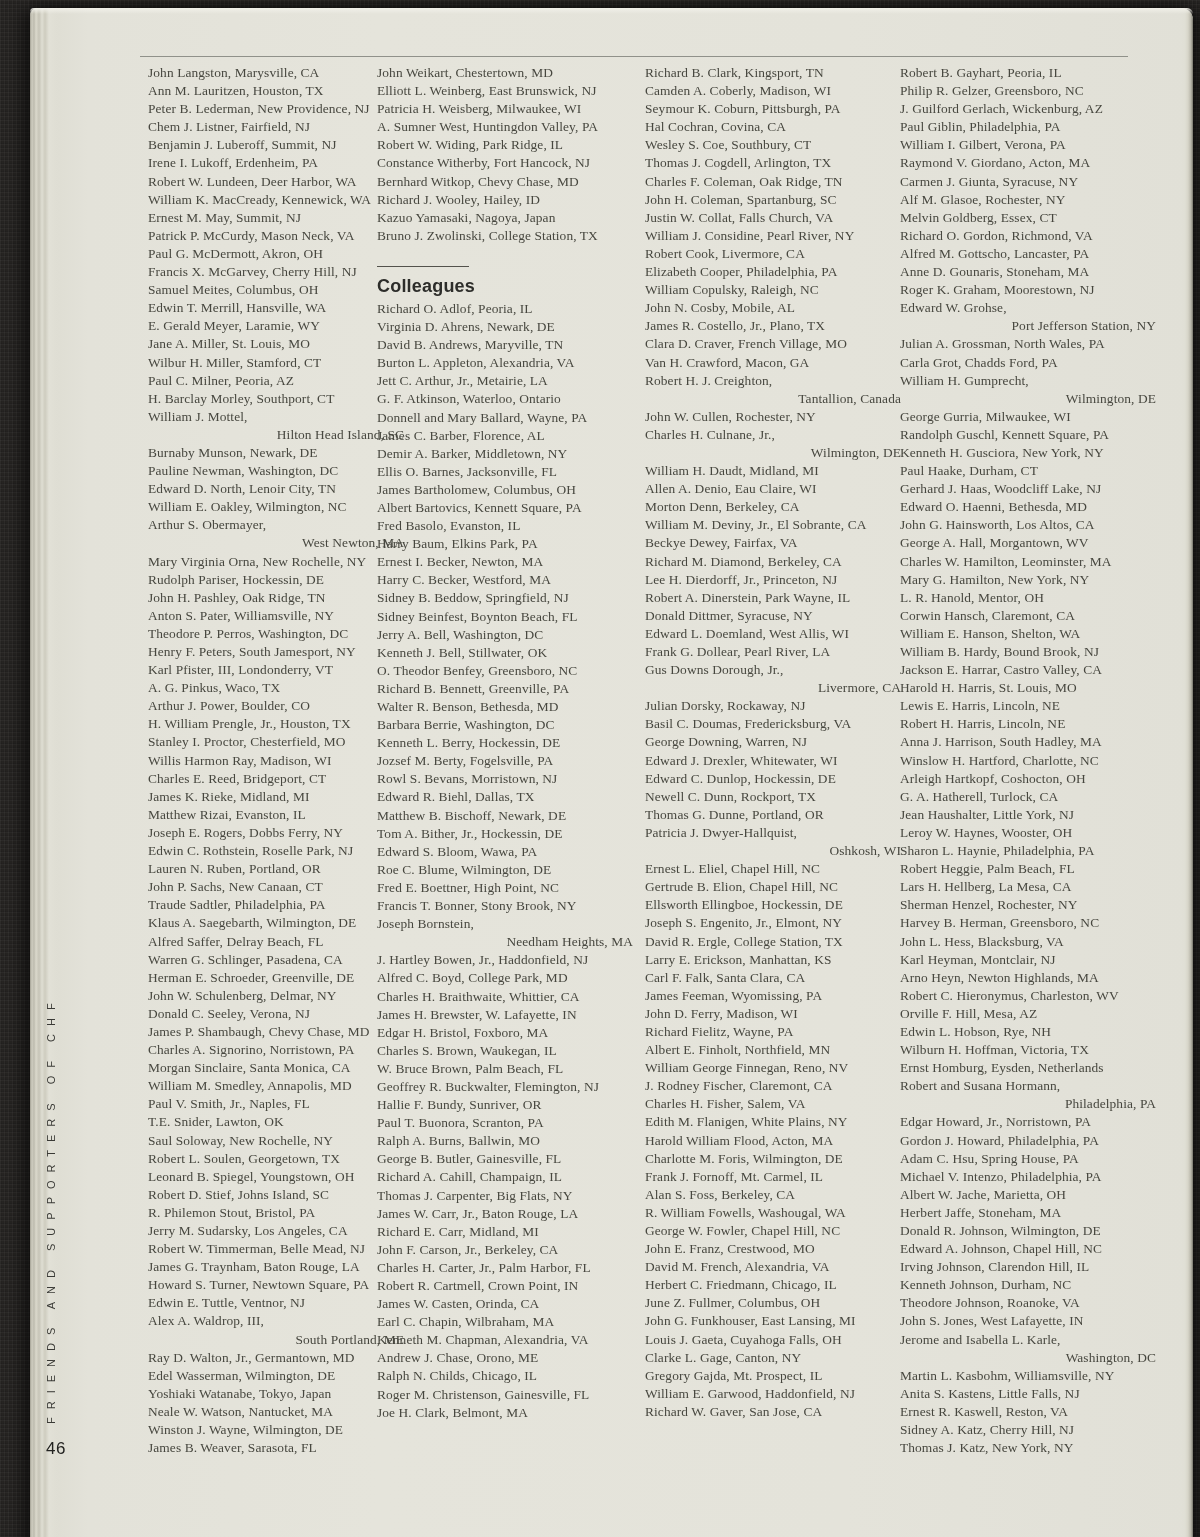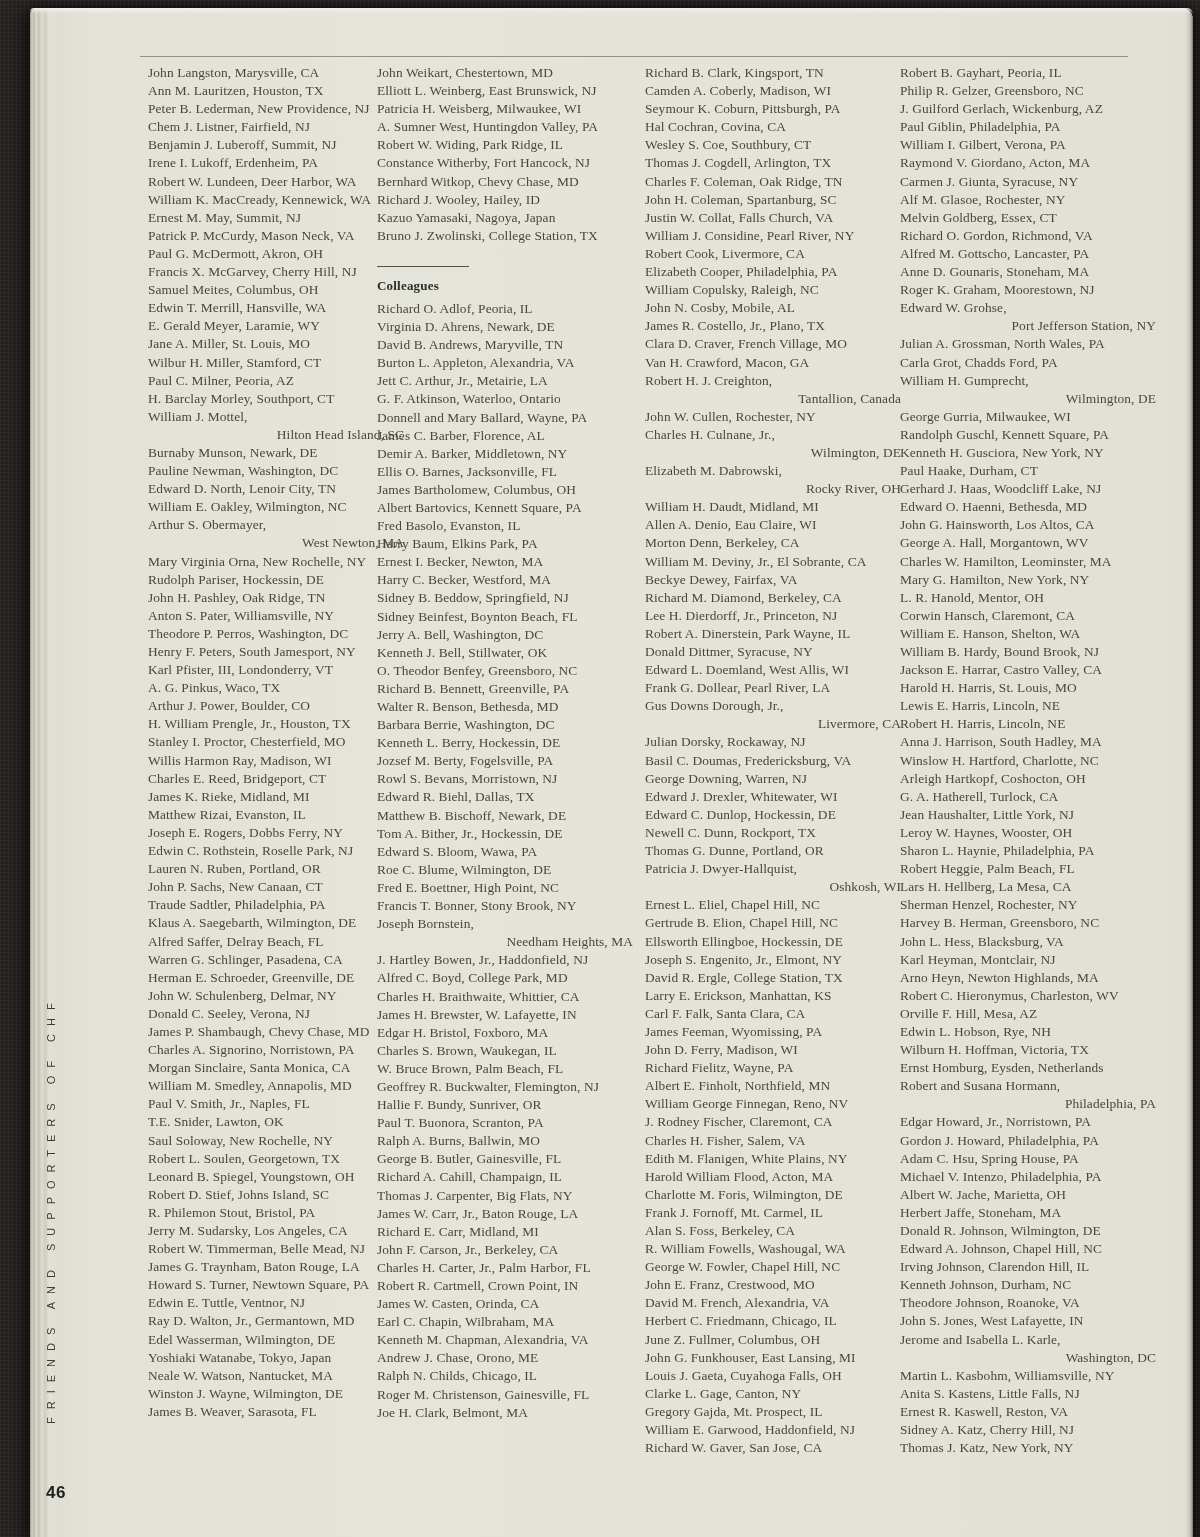--- a/index.html
+++ b/index.html
@@ -35,33 +35,33 @@
     position:absolute;top:56px;width:256px;
     font-family:"Liberation Serif", serif;
     font-size:13.4px;color:#47473f;letter-spacing:0.1px;
   }
   .col1{left:118px}.col2{left:347px}.col3{left:615px}.col4{left:870px}
   .entry > div{line-height:18.1px;white-space:nowrap;}
   .entry .cont{padding-left:13px;text-align:right;}
   .section-head{margin-top:21px;margin-bottom:4px;}
   .head-rule{width:92px;height:0;border-top:1.5px solid #53524c;margin-bottom:9px;}
   .section-head h2{
-    margin:0;font-family:Liberation Serif, serif;font-weight:bold;
-    font-size:13px;line-height:20px;color:#2d2d2a;letter-spacing:0.2px;
+    margin:0;font-family:Liberation Sans, sans-serif;font-weight:bold;
+    font-size:18px;line-height:20px;color:#2d2d2a;letter-spacing:0.2px;
   }
   .sidebar{
     position:absolute;left:15px;top:950px;height:466px;width:20px;
     writing-mode:vertical-rl;transform:rotate(180deg);
     font-family:"Liberation Sans", sans-serif;font-size:11px;color:#3a3a36;
     letter-spacing:8px;white-space:nowrap;
   }
   .page-number{
     position:absolute;left:16px;top:1431px;
-    font-family:"Liberation Sans", sans-serif;font-weight:bold;
-    font-size:17px;color:#222220;letter-spacing:0.5px;margin-top:44px;
+    font-family:"Liberation Sans", sans-serif;font-weight:normal;
+    font-size:17px;color:#222220;letter-spacing:0.5px;
   }
 </style>
 </head>
 <body>
 
 <div class="page">
   <div class="edge-left"></div>
   <div class="edge-right"></div>
   <div class="edge-top"></div>
   <div class="top-rule"></div>
@@ -267,20 +267,24 @@
       <div class="entry">
         <div class="first">James G. Traynham, Baton Rouge, LA</div>
       </div>
       <div class="entry">
         <div class="first">Howard S. Turner, Newtown Square, PA</div>
       </div>
       <div class="entry">
         <div class="first">Edwin E. Tuttle, Ventnor, NJ</div>
       </div>
       <div class="entry">
+        <div class="first">Alex A. Waldrop, III,</div>
+        <div class="cont">South Portland, ME</div>
+      </div>
+      <div class="entry">
         <div class="first">Ray D. Walton, Jr., Germantown, MD</div>
       </div>
       <div class="entry">
         <div class="first">Edel Wasserman, Wilmington, DE</div>
       </div>
       <div class="entry">
         <div class="first">Yoshiaki Watanabe, Tokyo, Japan</div>
       </div>
       <div class="entry">
         <div class="first">Neale W. Watson, Nantucket, MA</div>
@@ -575,24 +579,20 @@
         <div class="cont">Tantallion, Canada</div>
       </div>
       <div class="entry">
         <div class="first">John W. Cullen, Rochester, NY</div>
       </div>
       <div class="entry">
         <div class="first">Charles H. Culnane, Jr.,</div>
         <div class="cont">Wilmington, DE</div>
       </div>
       <div class="entry">
-        <div class="first">Elizabeth M. Dabrowski,</div>
-        <div class="cont">Rocky River, OH</div>
-      </div>
-      <div class="entry">
         <div class="first">William H. Daudt, Midland, MI</div>
       </div>
       <div class="entry">
         <div class="first">Allen A. Denio, Eau Claire, WI</div>
       </div>
       <div class="entry">
         <div class="first">Morton Denn, Berkeley, CA</div>
       </div>
       <div class="entry">
         <div class="first">William M. Deviny, Jr., El Sobrante, CA</div>

